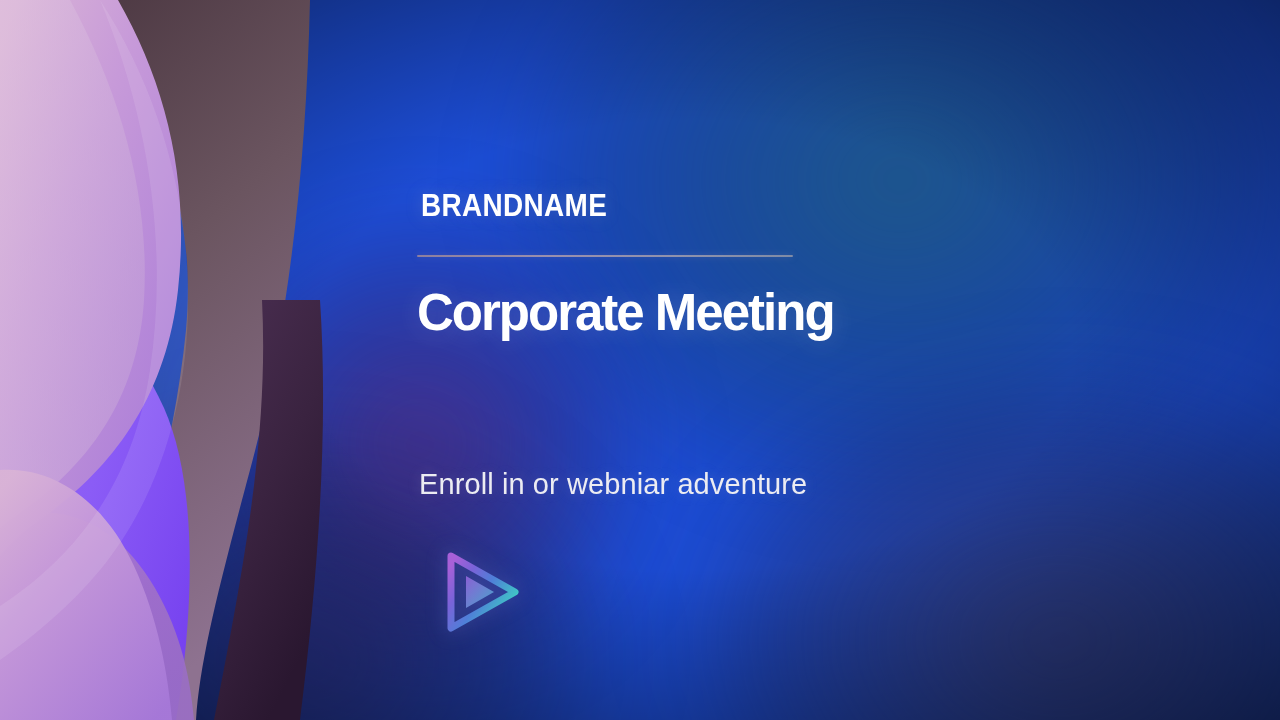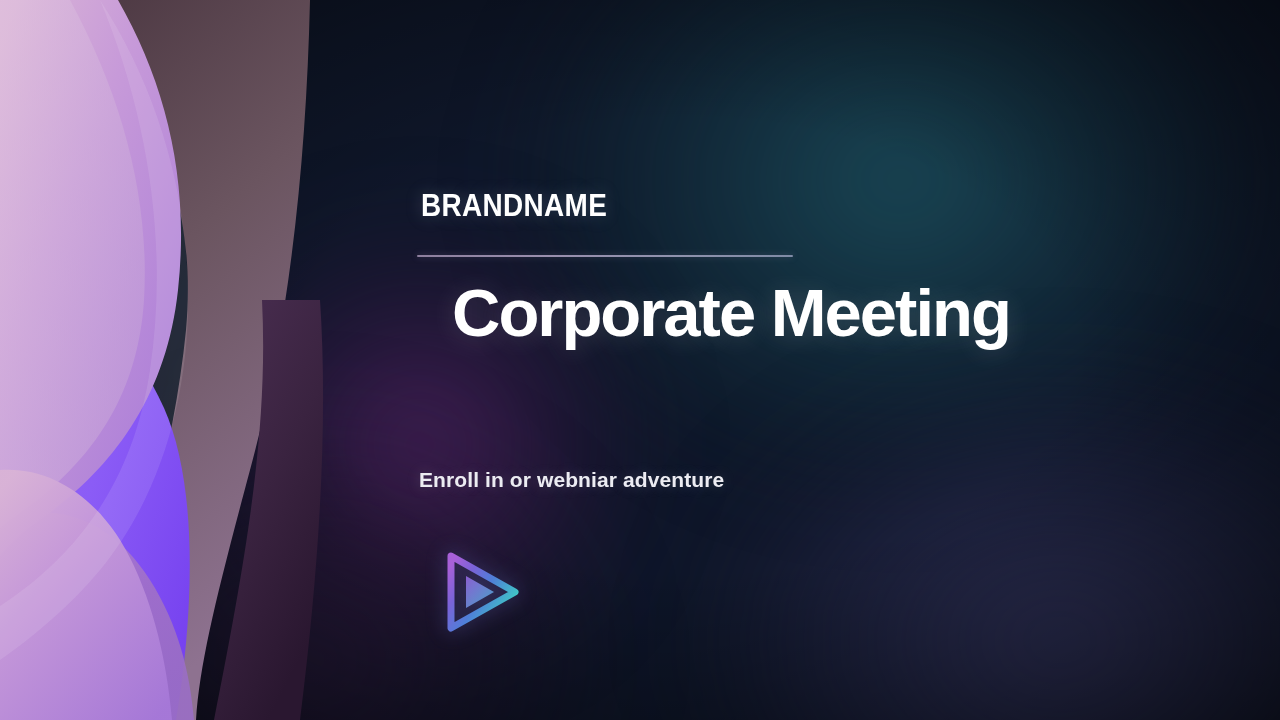--- a/index.html
+++ b/index.html
@@ -7,21 +7,21 @@
   html, body {
     width:1280px; height:720px;
     background:#000;
     font-family:"Liberation Sans", sans-serif;
     overflow:hidden;
   }
 
   .slide {
     position:relative;
     width:1280px; height:720px;
-    background:#0f172a;
+    background:#1d4ed8;
     overflow:hidden;
   }
 
   
   .glow { position:absolute; border-radius:50%; pointer-events:none; }
 
   .glow-teal {
     width:760px; height:620px;
     left:520px; top:-130px;
     background:radial-gradient(ellipse at center,
@@ -96,35 +96,34 @@
     width:376px; height:2px;
     background:linear-gradient(90deg,
         #8e7f9e 0%, #9a8fae 35%, #8f92ad 70%, #7f8ba6 100%);
     border-radius:1px;
     box-shadow:0 0 6px rgba(160,150,190,0.35);
   }
 
   .headline {
     position:absolute; left:0px; top:277px;
     width:780px;
-    font-size:67px;
+    font-size:51px;
     font-weight:700;
     line-height:72px;
     letter-spacing:-2.0px;
     color:#ffffff;
     text-shadow:0 2px 26px rgba(255,255,255,0.16);
     white-space:nowrap;
-    margin-left:35px;
   }
   .headline .line { display:block; }
 
   .subtitle {
     position:absolute; left:2px; top:467px;
-    font-size:21px;
-    font-weight:700;
+    font-size:29px;
+    font-weight:400;
     letter-spacing:0.1px;
     color:#ececf2;
     line-height:1.2;
     text-shadow:0 0 14px rgba(200,200,225,0.22);
     white-space:nowrap;
   }
 
   .play-button {
     position:absolute;
     left:14px; top:542px;

